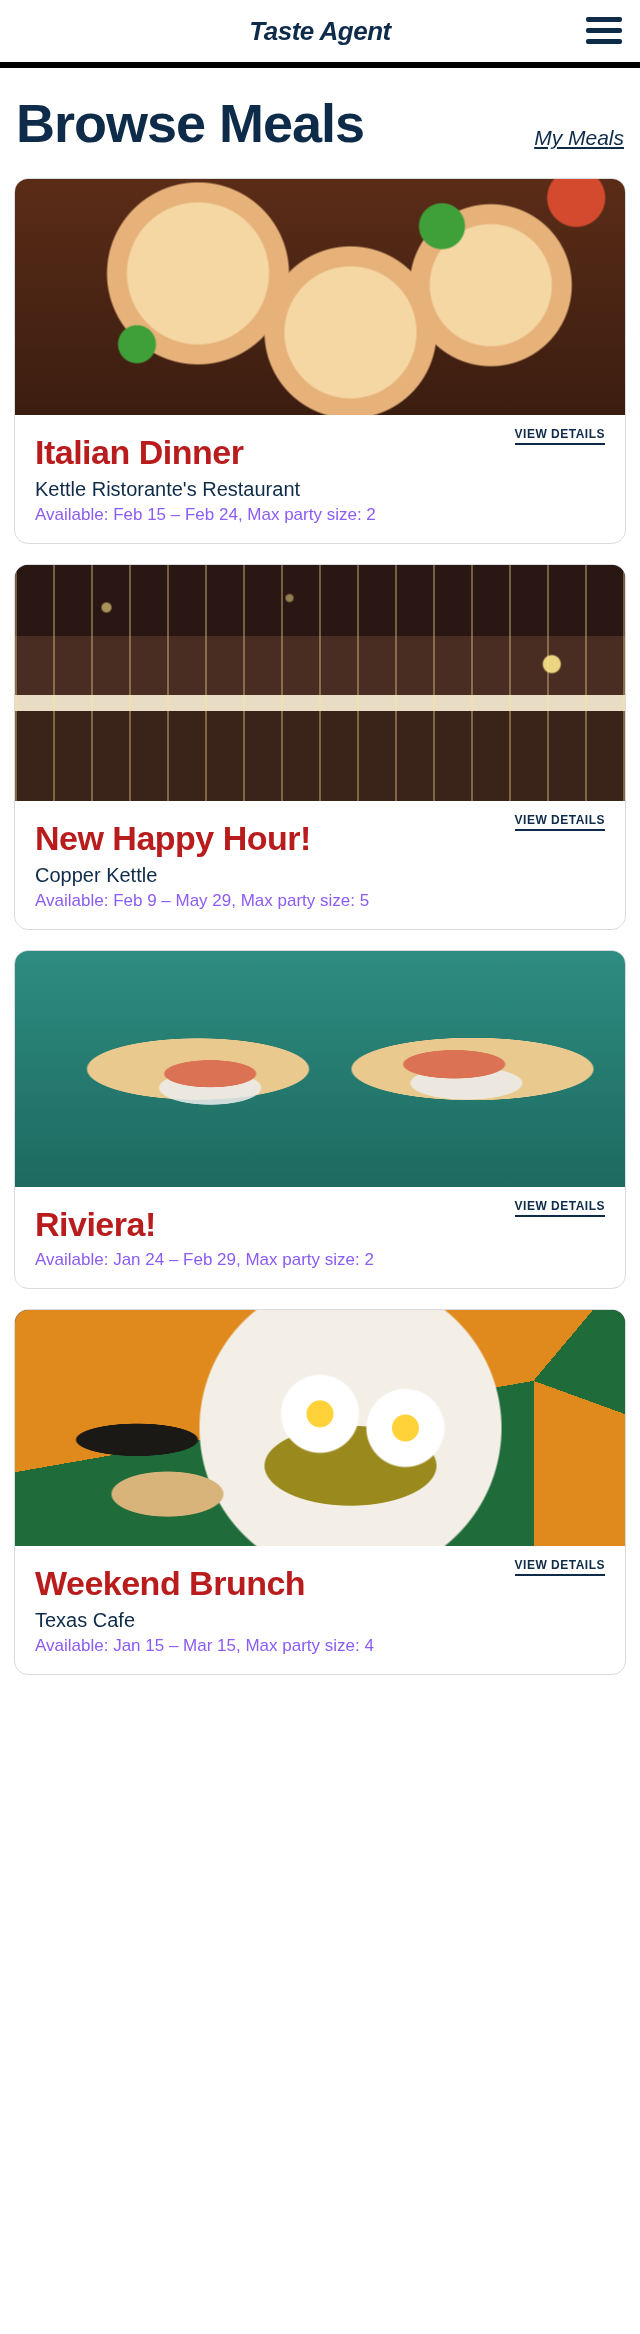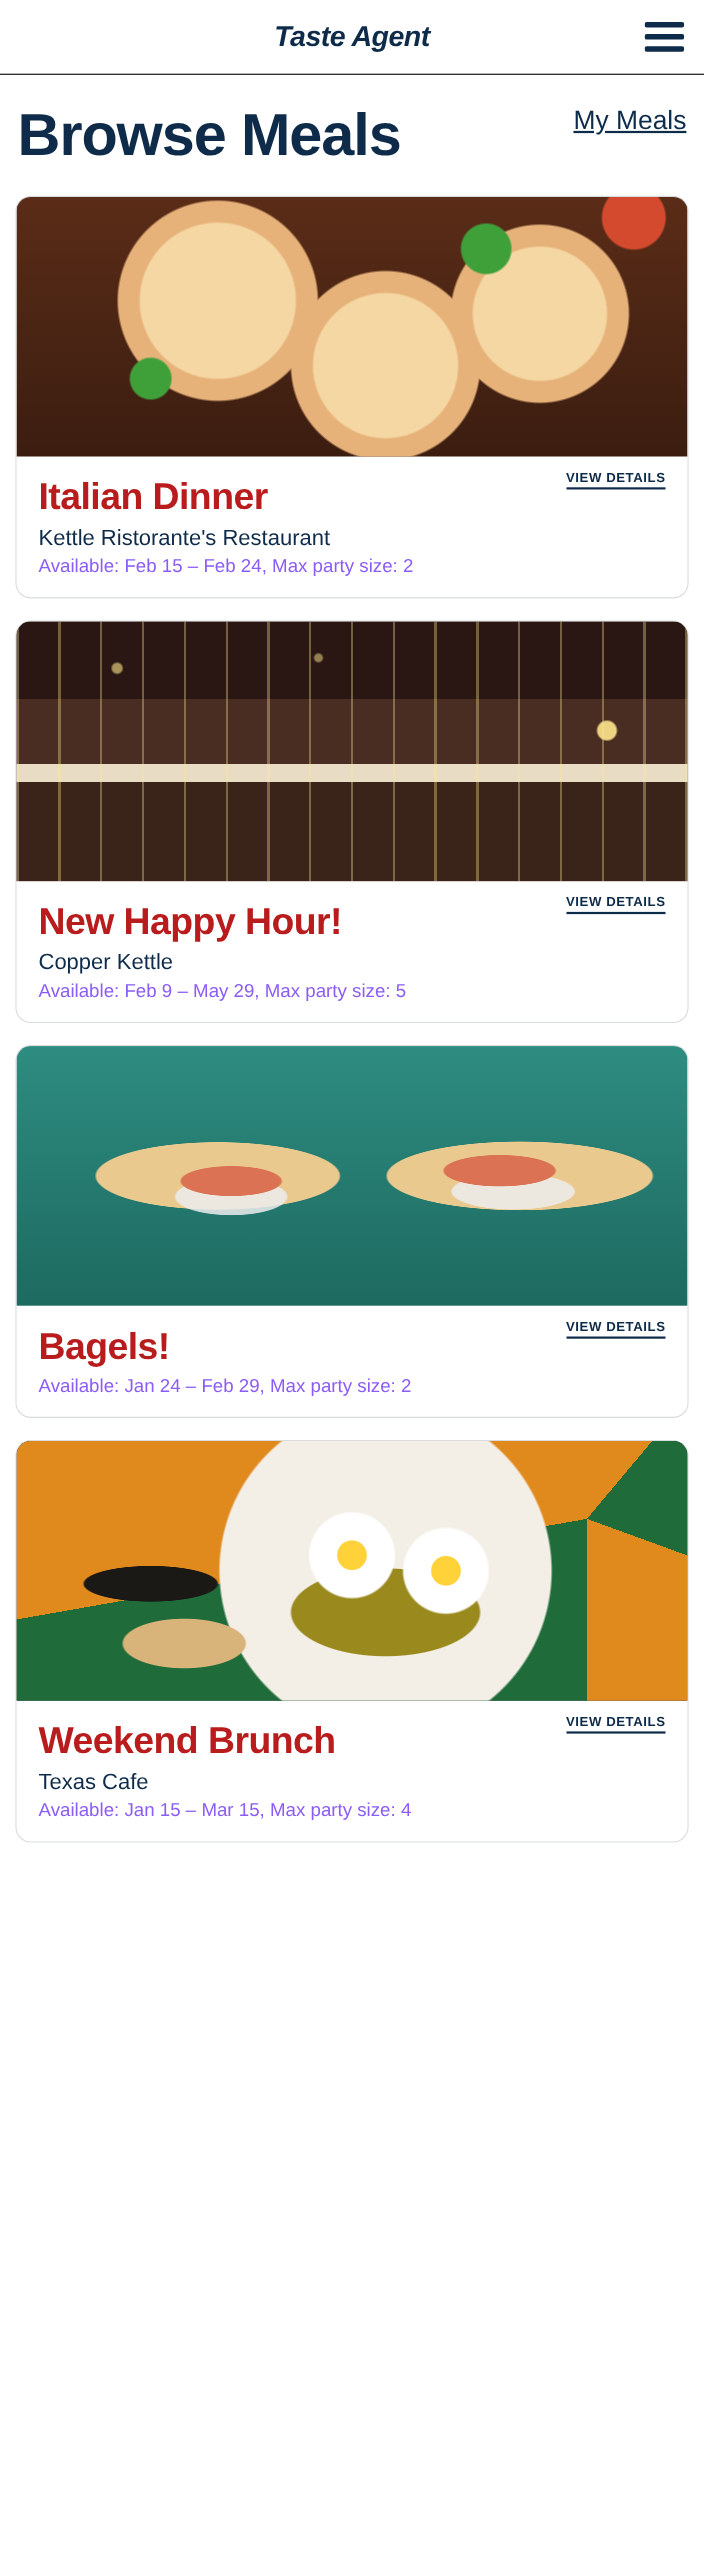--- a/index.html
+++ b/index.html
@@ -8,55 +8,56 @@
     font-family: -apple-system, BlinkMacSystemFont, "Segoe UI", Helvetica, Arial, sans-serif;
     background: #ffffff;
     color: #0e2b4a;
   }
   .header {
     display: flex;
     align-items: center;
     justify-content: center;
     position: relative;
     height: 68px;
-    border-bottom: 1px solid #000000;
+    border-bottom: 6px solid #000000;
   }
   .brand {
     font-weight: 800;
     font-size: 26px;
     color: #0e2b4a;
     font-style: italic;
     letter-spacing: -0.5px;
   }
   .hamburger {
     position: absolute;
     right: 18px;
     top: 50%;
     transform: translateY(-50%);
     cursor: pointer;
   }
   .hamburger svg { display: block; }
   .title-row {
     display: flex;
-    align-items: flex-start;
+    align-items: flex-end;
     justify-content: space-between;
     padding: 28px 16px 8px 16px;
   }
   .page-title {
     font-size: 54px;
     font-weight: 700;
     color: #0e2b4a;
     letter-spacing: -1px;
     line-height: 1;
   }
   .my-meals {
-    font-size: 24px;
+    font-size: 21px;
     color: #0e2b4a;
     text-decoration: underline;
     cursor: pointer;
+    font-style: italic;
   }
   .cards {
     padding: 20px 14px 30px 14px;
     display: flex;
     flex-direction: column;
     gap: 20px;
   }
   .card {
     border: 1px solid #d9dcdf;
     border-radius: 14px;
@@ -206,21 +207,21 @@
       <h2 class="meal-title">New Happy Hour!</h2>
       <div class="restaurant">Copper Kettle</div>
       <div class="avail">Available: Feb 9 – May 29, Max party size: 5</div>
     </div>
   </div>
 
   <div class="card">
     <div class="card-img img-bagel"></div>
     <div class="card-body">
       <a class="view-details">VIEW DETAILS</a>
-      <h2 class="meal-title">Bagels!</h2>
+      <h2 class="meal-title">Riviera!</h2>
       <div class="avail">Available: Jan 24 – Feb 29, Max party size: 2</div>
     </div>
   </div>
 
   <div class="card">
     <div class="card-img img-brunch"></div>
     <div class="card-body">
       <a class="view-details">VIEW DETAILS</a>
       <h2 class="meal-title">Weekend Brunch</h2>
       <div class="restaurant">Texas Cafe</div>

